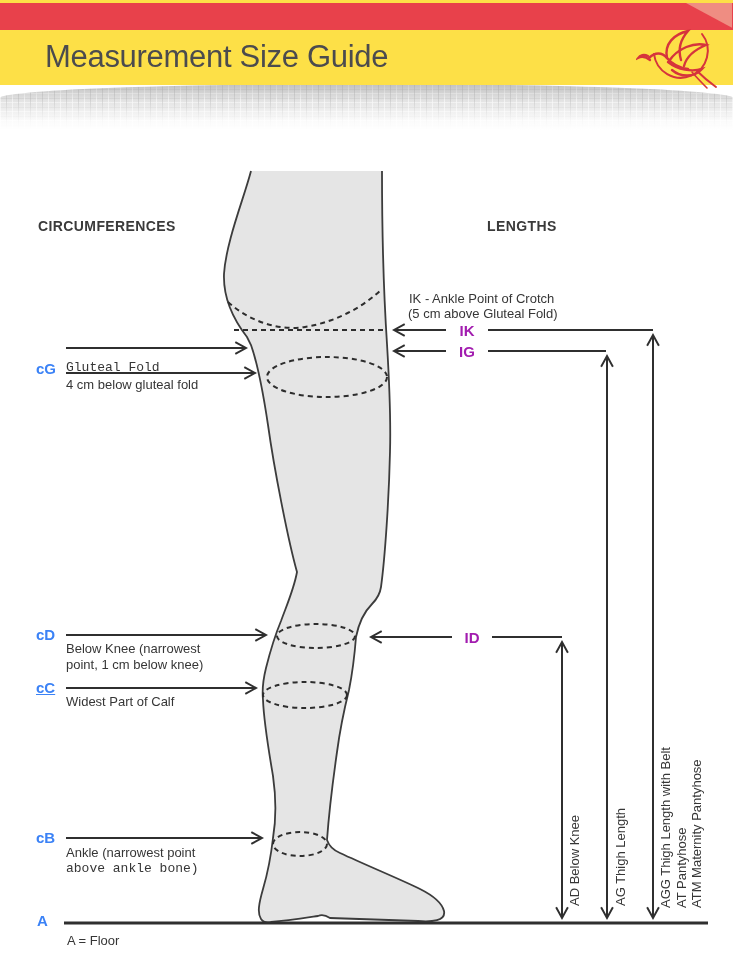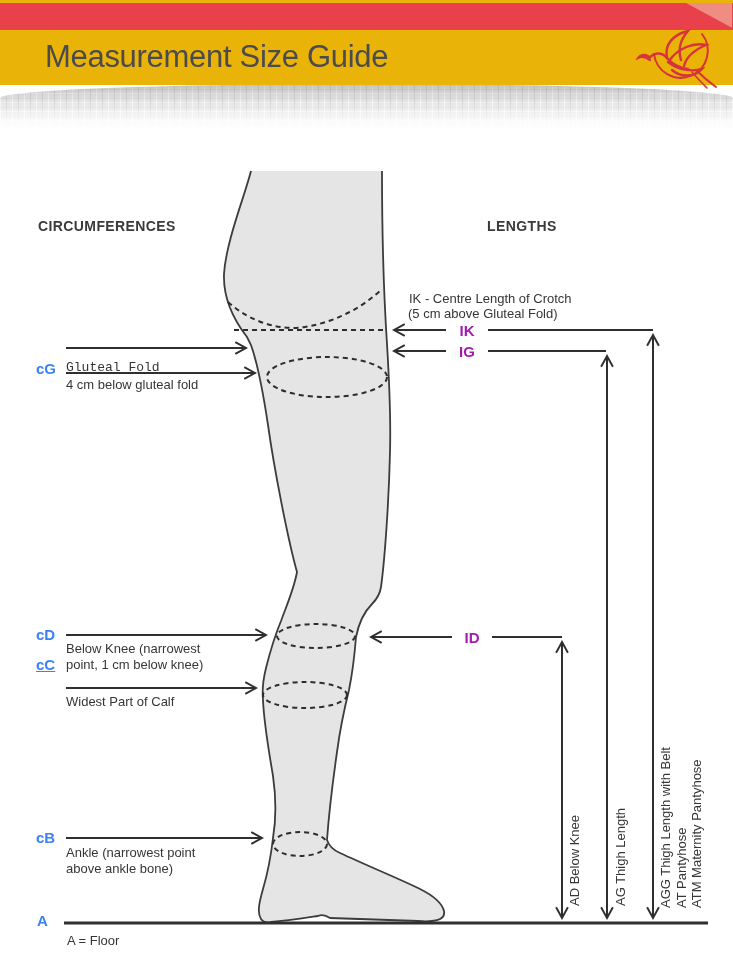--- a/index.html
+++ b/index.html
@@ -1,21 +1,21 @@
 <!DOCTYPE html>
 <html><head>
 <meta charset="utf-8">
 <style>
   * { box-sizing: border-box; margin: 0; padding: 0; }
   html, body { width: 733px; height: 967px; background: #ffffff; }
   body { font-family: "Liberation Sans", "DejaVu Sans", sans-serif; color: #333; position: relative; overflow: hidden; }
   .stage { position: absolute; left: 0; top: 0; width: 733px; height: 967px; }
 
   
-  .header-white { position: absolute; left: 0; top: 0; width: 733px; height: 85px; background: #eab308; z-index: 3; }
+  .header-white { position: absolute; left: 0; top: 0; width: 733px; height: 85px; background: #fde047; z-index: 3; }
   .red-bar { position: absolute; left: 0; top: 3px; width: 733px; height: 27px; background: #e8414b; }
   .fold-corner { position: absolute; right: 1px; top: 3px; width: 46px; height: 27px; background: #ef8d82;
                  clip-path: polygon(0 0, 100% 0, 100% 92%); }
   .page-title { position: absolute; left: 45px; top: 39px; font-size: 31px; line-height: 36px;
                 color: #4b4b4e; letter-spacing: -0.3px; white-space: nowrap; }
   .logo-box { position: absolute; left: 636px; top: 28px; width: 92px; height: 62px; }
 
   
   .texture-band { position: absolute; left: 0; top: 84px; width: 733px; height: 46px; z-index: 2;
     background-color: #e4e4e4;
@@ -136,31 +136,31 @@
   <div class="sec-header" style="left:487px; top:177px;">LENGTHS</div>
 
   <div class="code" style="left:36px; top:360px;">cG</div>
   <div class="lbl" style="left:66px; top:360px;font-family:Liberation Mono, monospace;">Gluteal Fold</div>
   <div class="lbl" style="left:66px; top:377px;">4 cm below gluteal fold</div>
 
   <div class="code" style="left:36px; top:626px;">cD</div>
   <div class="lbl" style="left:66px; top:641px;">Below Knee (narrowest</div>
   <div class="lbl" style="left:66px; top:657px;">point, 1 cm below knee)</div>
 
-  <div class="code" style="left:36px; top:656px;text-decoration:underline;">cC</div>
+  <div class="code" style="left:36px; top:679px;text-decoration:underline;">cC</div>
   <div class="lbl" style="left:66px; top:694px;">Widest Part of Calf</div>
 
   <div class="code" style="left:36px; top:829px;">cB</div>
   <div class="lbl" style="left:66px; top:845px;">Ankle (narrowest point</div>
-  <div class="lbl" style="left:66px; top:861px;">above ankle bone)</div>
+  <div class="lbl" style="left:66px; top:861px;font-family:Liberation Mono, monospace;">above ankle bone)</div>
 
   <div class="code" style="left:37px; top:912px;">A</div>
   <div class="lbl" style="left:67px; top:933px;">A = Floor</div>
 
-  <div class="lbl" style="left:409px; top:291px;">IK - Centre Length of Crotch</div>
+  <div class="lbl" style="left:409px; top:291px;">IK - Ankle Point of Crotch</div>
   <div class="lbl" style="left:408px; top:306px;">(5 cm above Gluteal Fold)</div>
 
   <div class="mid-code" style="left:446px; top:322px; width:42px;">IK</div>
   <div class="mid-code" style="left:446px; top:343px; width:42px;">IG</div>
   <div class="mid-code" style="left:452px; top:629px; width:40px;">ID</div>
 
   <div class="vlbl" style="left:567px; top:906px;">AD Below Knee</div>
   <div class="vlbl" style="left:613px; top:906px;">AG Thigh Length</div>
   <div class="vlbl" style="left:658px; top:908px;">
     <div>AGG Thigh Length with Belt</div>

